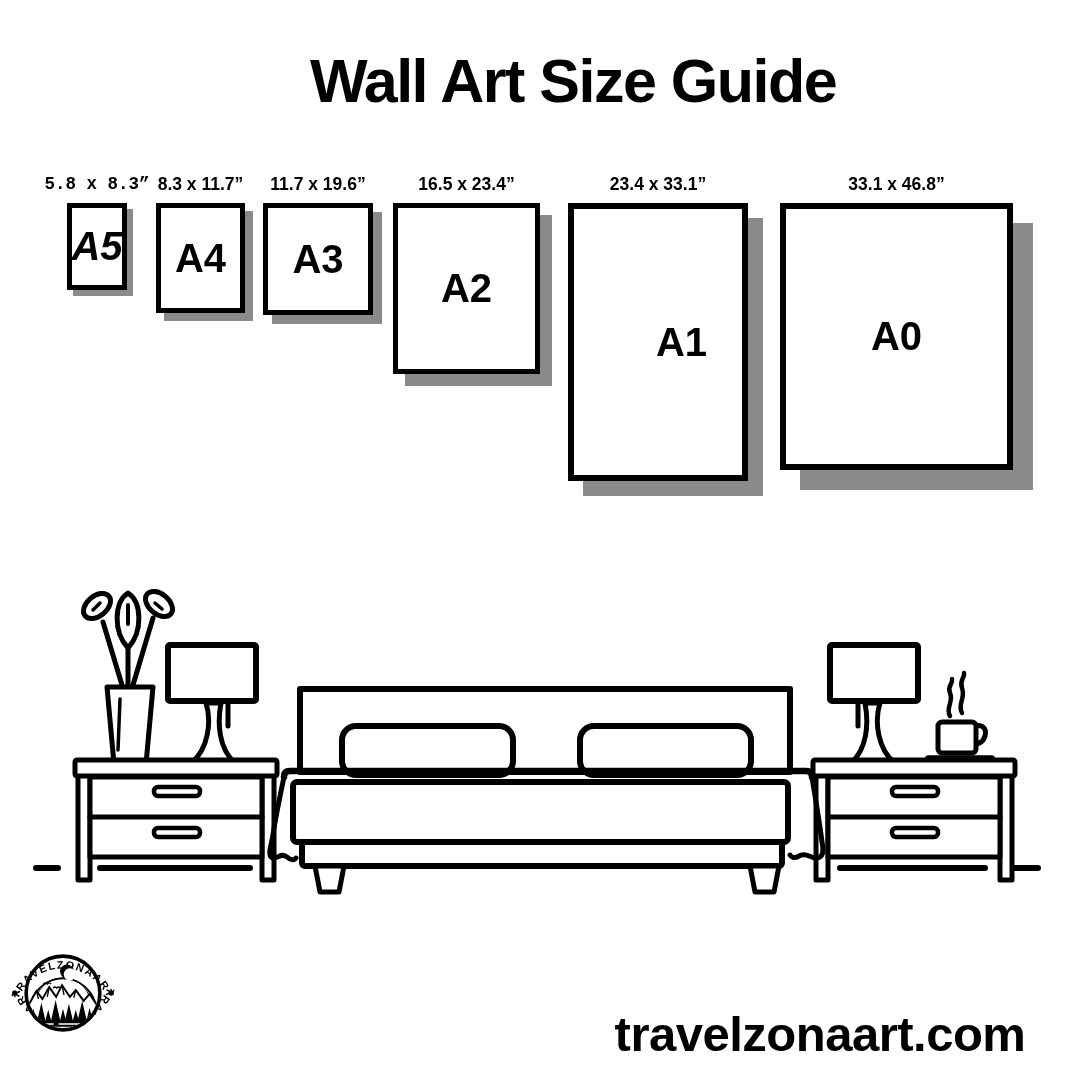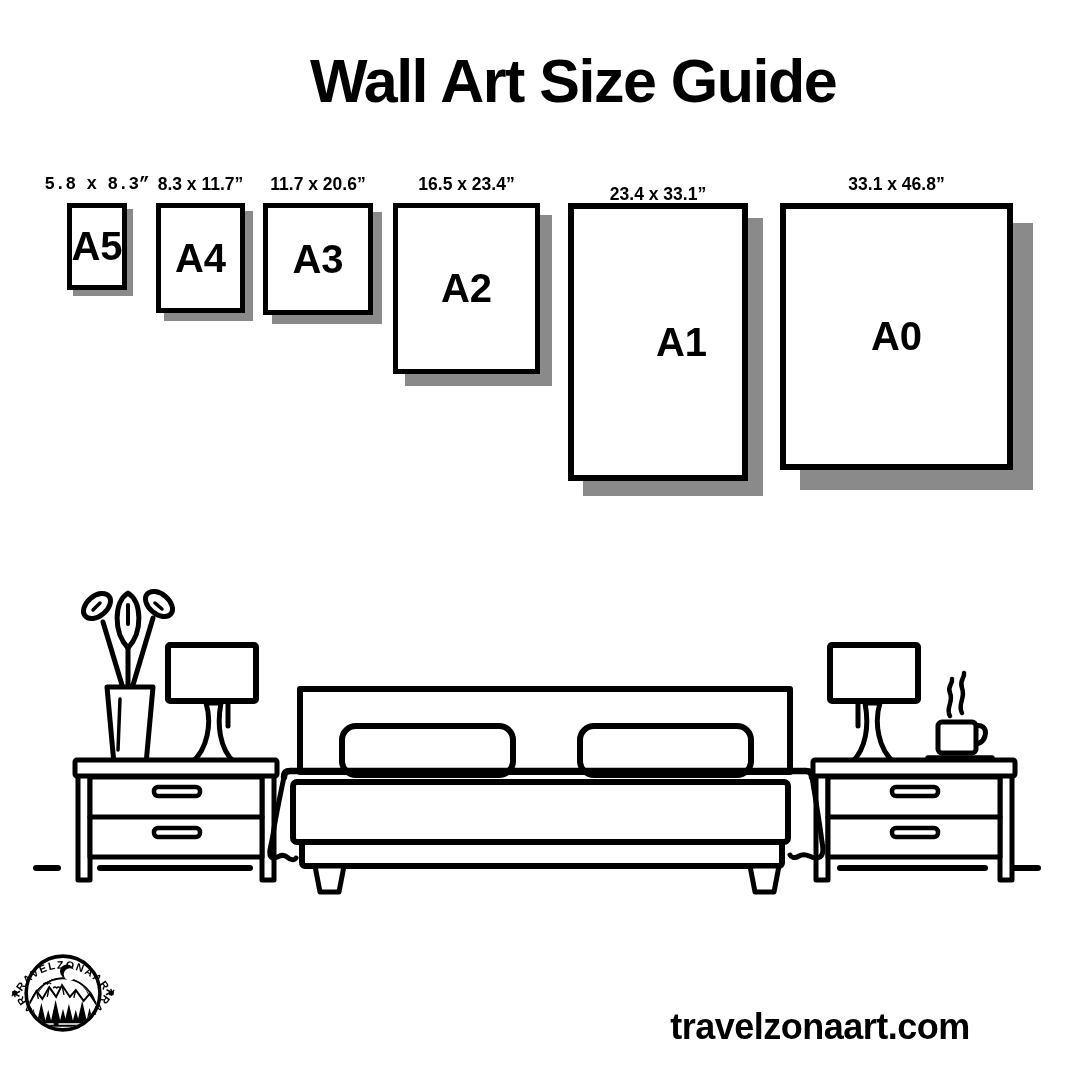--- a/index.html
+++ b/index.html
@@ -21,50 +21,50 @@
   }
   .size-box{
     position:absolute;background:#fff;border:5px solid #000;
     box-sizing:border-box;display:flex;align-items:center;justify-content:center;
   }
   .size-name{
     font-size:40px;font-weight:bold;letter-spacing:0;
   }
   .website{
     position:absolute;top:1006px;left:560px;width:520px;
-    text-align:center;font-size:36px;font-weight:bold;letter-spacing:-0.5px;
+    text-align:center;font-size:49px;font-weight:bold;letter-spacing:-0.5px;
   }
   svg{display:block;}
   .scene{position:absolute;left:0;top:575px;}
   .logo{position:absolute;left:4px;top:934px;}
   .ring-text{font-family:"Liberation Sans", sans-serif;font-weight:bold;font-size:11px;letter-spacing:1.6px;fill:#000;}
 </style>
 </head>
 <body>
 
 <div class="page-title">Wall Art Size Guide</div>
 
 <div id="size-guide">
     <div class="dims" style="left: 97px; top: 174px; font-family: Liberation Mono, monospace;">5.8 x 8.3”</div>
-    <div class="size-box" style="left: 67px; top: 203px; width: 60px; height: 87px; border-width: 5px; box-shadow: rgb(138, 138, 138) 6px 6px 0px;">
+    <div class="size-box" style="left: 67px; top: 203px; width: 60px; height: 87px; border-width: 5px; box-shadow: rgb(138, 138, 138) 6px 6px 0px; font-style: italic;">
       <span class="size-name">A5</span>
     </div>
     <div class="dims" style="left: 200.5px; top: 174px;">8.3 x 11.7”</div>
     <div class="size-box" style="left: 156px; top: 203px; width: 89px; height: 110px; border-width: 5px; box-shadow: rgb(138, 138, 138) 8px 8px 0px;">
       <span class="size-name">A4</span>
     </div>
-    <div class="dims" style="left: 318px; top: 174px;">11.7 x 20.6”</div>
+    <div class="dims" style="left: 318px; top: 174px;">11.7 x 19.6”</div>
     <div class="size-box" style="left: 263px; top: 203px; width: 110px; height: 112px; border-width: 5px; box-shadow: rgb(138, 138, 138) 9px 9px 0px;">
       <span class="size-name">A3</span>
     </div>
     <div class="dims" style="left: 466.5px; top: 174px;">16.5 x 23.4”</div>
     <div class="size-box" style="left: 393px; top: 203px; width: 147px; height: 171px; border-width: 5px; box-shadow: rgb(138, 138, 138) 12px 12px 0px;">
       <span class="size-name">A2</span>
     </div>
-    <div class="dims" style="left: 658px; top: 174px; margin-top: 10px;">23.4 x 33.1”</div>
+    <div class="dims" style="left: 658px; top: 174px;">23.4 x 33.1”</div>
     <div class="size-box" style="left: 568px; top: 203px; width: 180px; height: 278px; border-width: 6px; box-shadow: rgb(138, 138, 138) 15px 15px 0px; padding-left: 47px;">
       <span class="size-name">A1</span>
     </div>
     <div class="dims" style="left: 896.5px; top: 174px;">33.1 x 46.8”</div>
     <div class="size-box" style="left: 780px; top: 203px; width: 233px; height: 267px; border-width: 6px; box-shadow: rgb(138, 138, 138) 20px 20px 0px;">
       <span class="size-name">A0</span>
     </div>
   </div>
 
 <svg class="scene" width="1080" height="330" viewBox="0 575 1080 330" fill="none" stroke="#000" stroke-width="5" stroke-linecap="round" stroke-linejoin="round">

